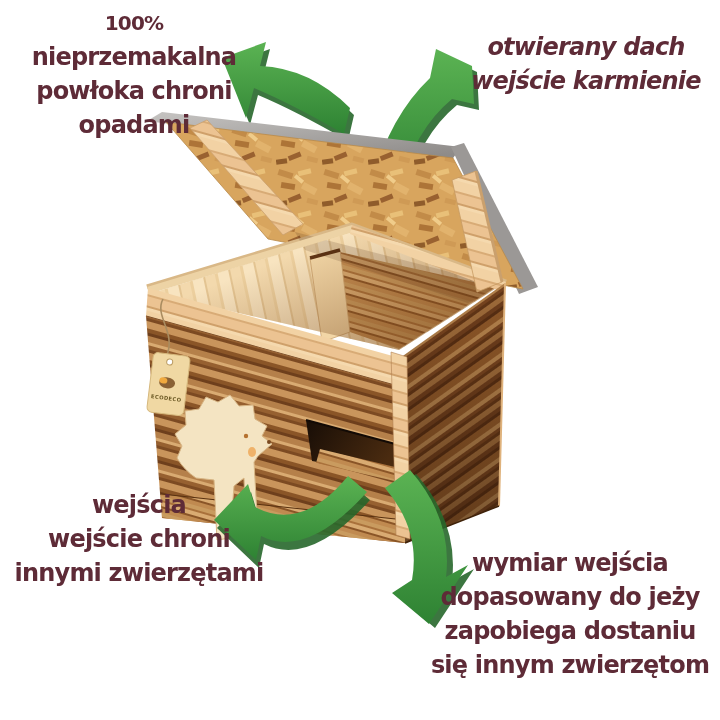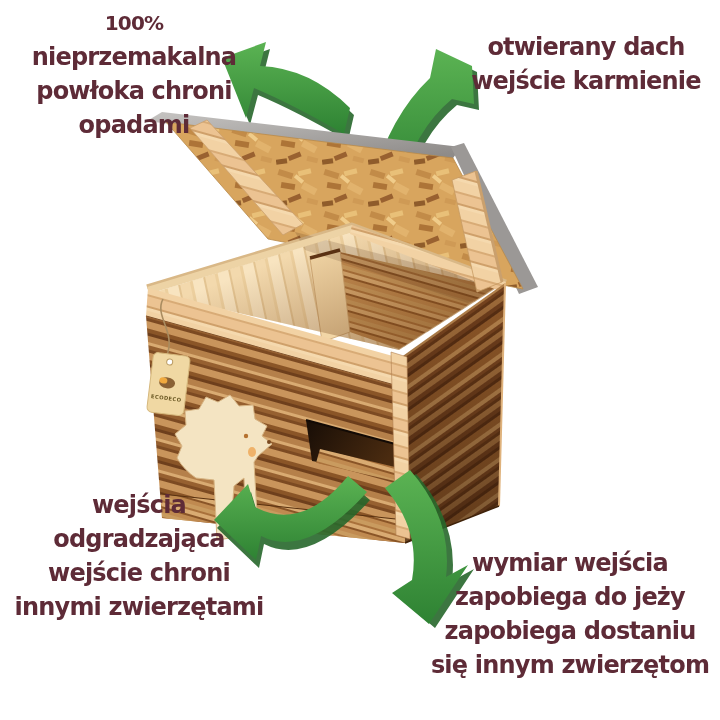--- a/index.html
+++ b/index.html
@@ -3,21 +3,21 @@
 <meta charset="utf-8">
 <style>
   html,body{margin:0;padding:0;background:#ffffff;}
   .canvas{position:relative;width:720px;height:720px;background:#ffffff;overflow:hidden;
           font-family:"DejaVu Sans",sans-serif;}
   .photo{position:absolute;left:0;top:0;width:720px;height:720px;}
   .note{position:absolute;color:#5e2b37;font-weight:700;text-align:center;
         font-size:24px;line-height:34px;letter-spacing:-0.8px;}
   .note .big{font-size:20px;}
   .note-tl{left:4px;top:6px;width:260px;}
-  .note-tr{left:455px;top:30px;width:262px;}
+  .note-tr{left:455px;top:30px;width:262px;font-style:italic;}
   .note-bl{left:8px;top:488px;width:262px;}
   .note-br{left:428px;top:546px;width:284px;}
 </style>
 </head>
 <body>
 
 <div class="canvas">
 
   <svg class="photo" viewBox="0 0 720 720">
     <defs>
@@ -173,24 +173,23 @@
     <div>nieprzemakalna</div>
     <div>powłoka chroni</div>
     <div>opadami</div>
   </div>
   <div class="note note-tr">
     <div>otwierany dach</div>
     <div>wejście karmienie</div>
   </div>
   <div class="note note-bl">
     <div>wejścia</div>
-    <div>odgradzająca</div>
     <div>wejście chroni</div>
     <div>innymi zwierzętami</div>
   </div>
   <div class="note note-br">
     <div>wymiar wejścia</div>
-    <div>zapobiega do jeży</div>
+    <div>dopasowany do jeży</div>
     <div>zapobiega dostaniu</div>
     <div>się innym zwierzętom</div>
   </div>
 
 </div>
 
 </body></html>

